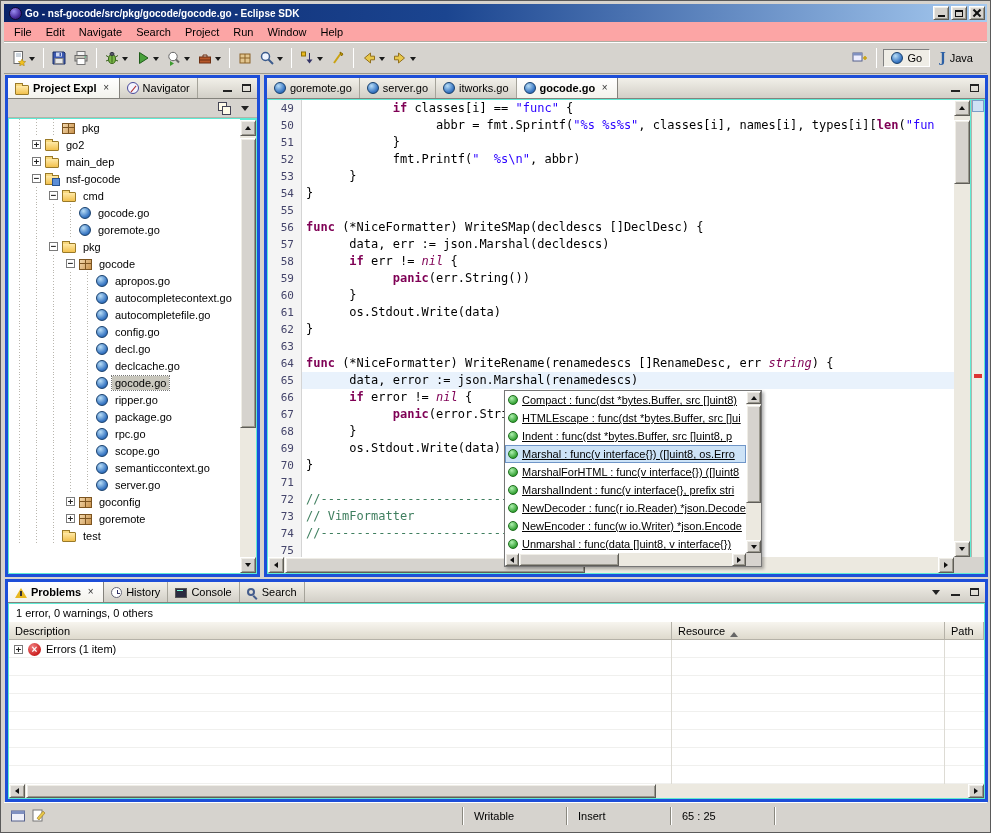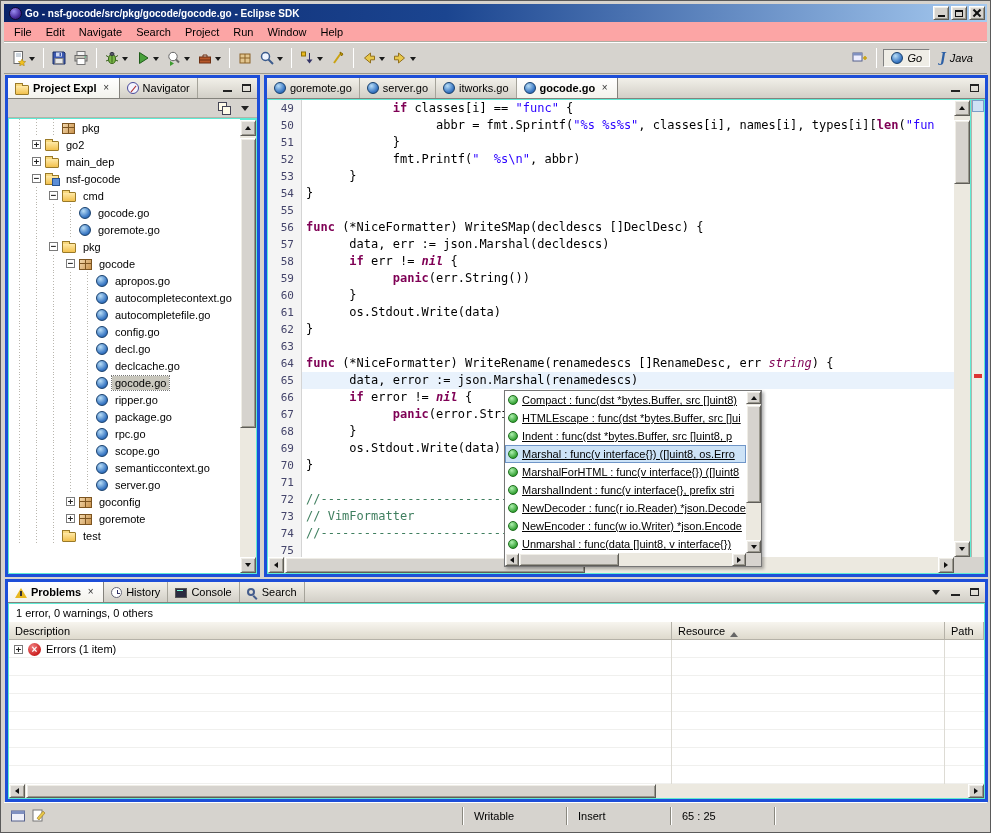--- a/index.html
+++ b/index.html
@@ -26,21 +26,21 @@
   
   .menubar { position:absolute; left:3px; top:21px; right:3px; height:20px; background:#fca5a5;
     display:flex; align-items:center; padding-left:3px; border-bottom:1px solid #aeaca2; }
   .menu-item { padding:3px 7px; }
   .toolbar { position:absolute; left:3px; top:41px; right:3px; height:32px; background:#d6d3ce;
     border-top:1px solid #fff; border-bottom:1px solid #9a988e; display:flex; align-items:center; padding:0 4px; }
   .tbb { display:flex; align-items:center; height:24px; padding:1px 2px; border:1px solid transparent; }
   .tbb svg { display:block; }
   .dd { width:0; height:0; border:3px solid transparent; border-top:4px solid #1a1a1a; margin:5px 1px 0 2px; }
   .tsep { width:1px; height:20px; background:#8f8d84; border-right:1px solid #fff; margin:0 4px; flex:none; }
-  .persp { margin-left:auto; display:flex; align-items:center; gap:2px; padding-right:2px;font-style:italic; }
+  .persp { margin-left:auto; display:flex; align-items:center; gap:2px; padding-right:2px; }
   .persp-btn { display:flex; align-items:center; gap:4px; padding:2px 7px; border:1px solid transparent; }
   .persp-btn.active { border-color:#808080 #fff #fff #808080; background:#efede6; }
   .ic-java::before { content:"J"; color:#2b5fa5; font-weight:bold; font-size:12px; font-family:"DejaVu Serif",serif; }
 
   
   .view { position:absolute; background:#5eead4; border:3px solid #1d4ed8; }
   .view-tabbar { height:21px; display:flex; align-items:stretch; background:linear-gradient(#f2f0e9,#d2cfc7);
     border-bottom:1px solid #84827c; }
   .tabs-holder { display:flex; }
   .vtab { display:flex; align-items:center; gap:4px; padding:0 7px; border-right:1px solid #a5a39a; white-space:nowrap; }
@@ -110,21 +110,21 @@
   
   #editor { left:263px; top:74px; width:724px; height:502px; }
   .code-wrap { position:absolute; left:1px; top:22px; right:31px; bottom:17px; background:#fff; overflow:hidden;
     font-family:"DejaVu Sans Mono","Liberation Mono",monospace; font-size:12px; }
   .code-line { display:flex; height:17px; line-height:17px; }
   .ln { width:34px; flex:none; text-align:right; padding-right:7px; color:#44446a; background:#f4f4f4;
     border-right:1px solid #d4d4d4; font-size:11px; }
   .lc { flex:1; white-space:pre; padding-left:4px; overflow:hidden; }
   .code-line.current .lc { background:#e9f2fc; }
   .sp { color:#000; } .sk { color:#7f0055; font-weight:bold; } .ss { color:#2a00ff; }
-  .sc { color:#3f7f5f; } .sn { color:#7f0055; font-weight:bold; font-style:italic; }
+  .sc { color:#3f7f5f; } .sn { color:#7f0055; font-weight:normal; font-style:italic; }
   .st { color:#7f0055; font-style:italic; }
   .overview { position:absolute; right:1px; top:22px; width:13px; bottom:17px; background:#efede6; border-left:1px solid #b4b2aa; }
   .ov-head { position:absolute; top:0; left:0; right:0; height:12px; background:#cfe1f5; border:1px solid #7a9cc8; }
   .ov-mark { position:absolute; left:2px; right:2px; height:4px; background:#d33; top:60%; }
 
   
   .scroll { position:absolute; background:#ece9e0; }
   .sb-btn { position:absolute; width:16px; height:16px; background:#d6d3ce; border:1px solid;
     border-color:#fff #5f5d58 #5f5d58 #fff; box-shadow:inset 1px 1px 0 #efede6, inset -1px -1px 0 #9a988e;
     display:flex; align-items:center; justify-content:center; }

